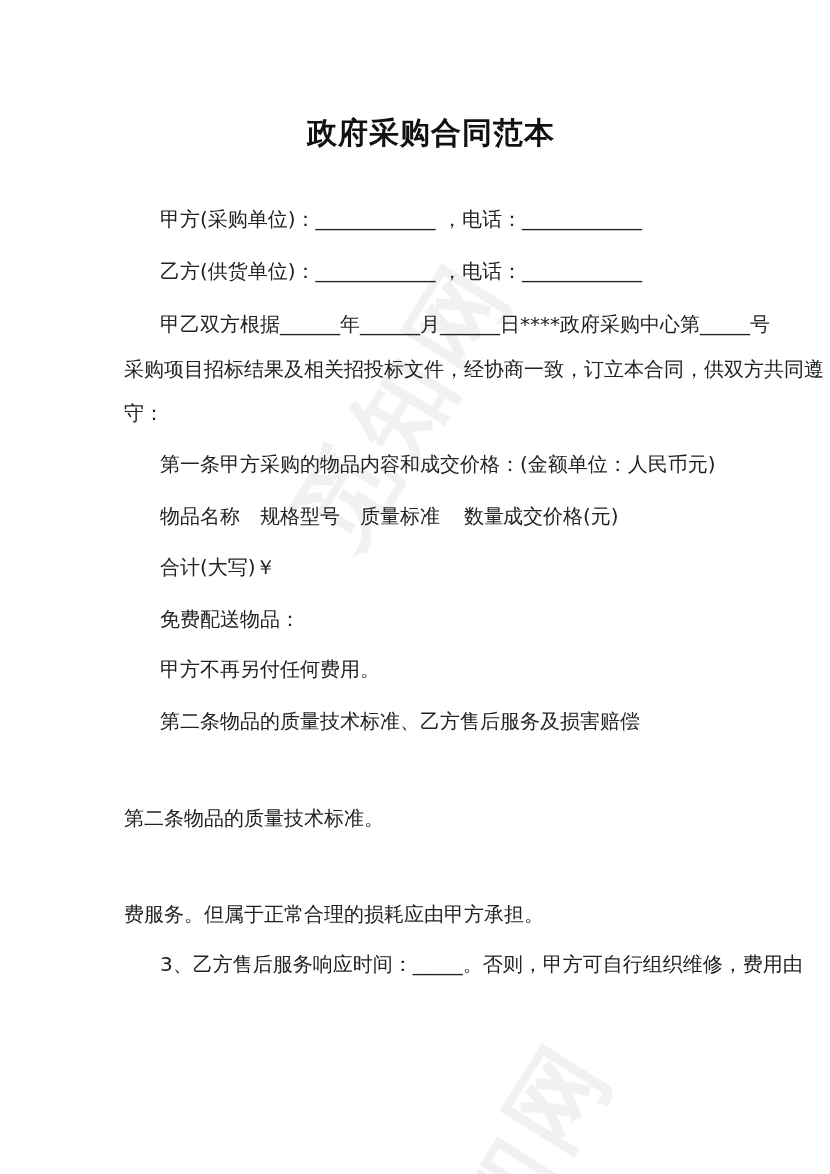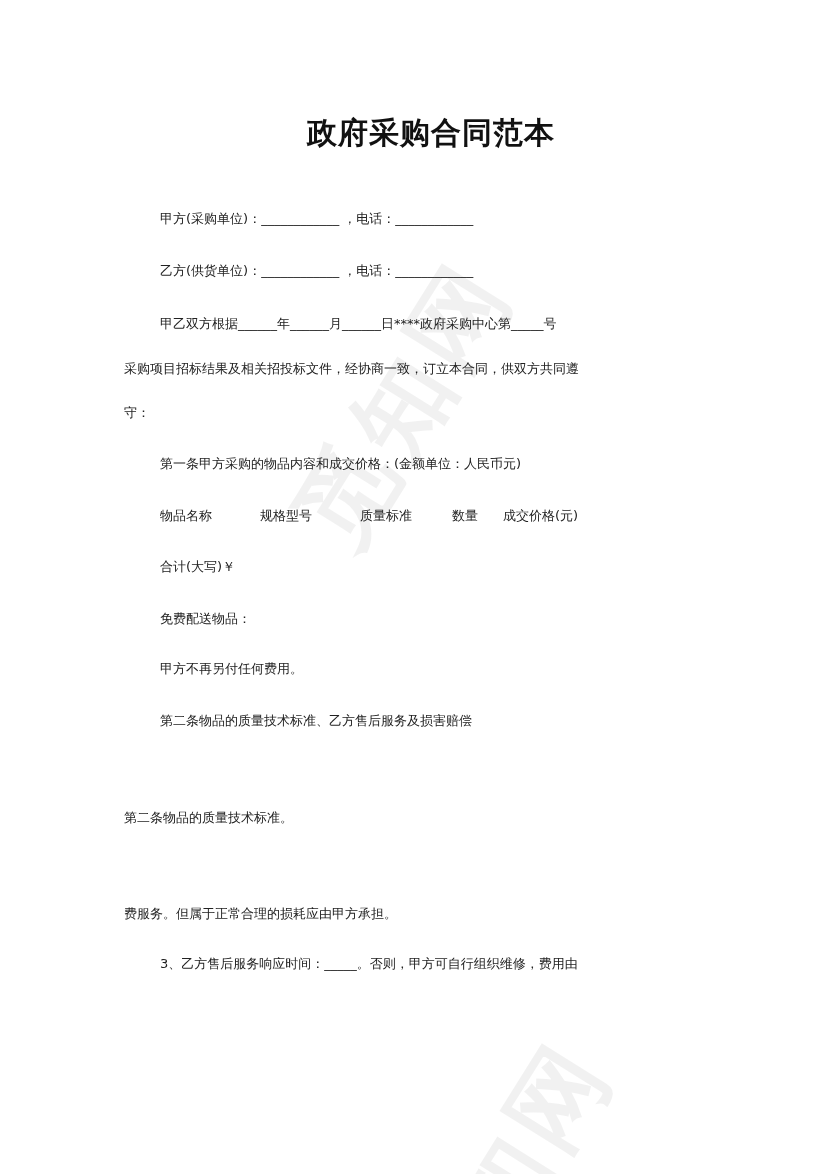--- a/index.html
+++ b/index.html
@@ -45,21 +45,21 @@
       font-size: 30px;
       font-weight: bold;
       letter-spacing: 1px;
       color: #111111;
       font-family: "DejaVu Serif", "Liberation Serif", serif;
       padding-left: 32px;
     }
     .line {
       position: absolute;
       left: 160px;
-      font-size: 13px;
+      font-size: 20px;
       line-height: 24px;
       white-space: nowrap;
       color: #222222;
       font-family: "DejaVu Sans", "Liberation Sans", sans-serif;
     }
     .cont { left: 124px; }
     .col { display: inline-block; }
   </style>
 </head>
 <body>
@@ -77,21 +77,21 @@
   <div class="line" style="top:259px">乙方(供货单位)：____________ ，电话：____________</div>
   <div class="line cont" style="top:357px">采购项目招标结果及相关招投标文件，经协商一致，订立本合同，供双方共同遵</div>
   <div class="line cont" style="top:401px">守：</div>
 
   <div class="line" style="top:452px">第一条甲方采购的物品内容和成交价格：(金额单位：人民币元)</div>
 
   <div class="line" style="top:504px; width:470px;">
     <span class="col" style="position:absolute; left:0;">物品名称</span>
     <span class="col" style="position:absolute; left:100px;text-align:right;">规格型号</span>
     <span class="col" style="position:absolute; left:200px;">质量标准</span>
-    <span class="col" style="position:absolute; left:292px;text-align:right;">数量</span>
+    <span class="col" style="position:absolute; left:304px;text-align:right;">数量</span>
     <span class="col" style="position:absolute; left:343px;">成交价格(元)</span>
   </div>
 
   <div class="line" style="top:555px">合计(大写)￥</div>
   <div class="line" style="top:607px">免费配送物品：</div>
   <div class="line" style="top:657px">甲方不再另付任何费用。</div>
 
   <div class="line" style="top:709px">第二条物品的质量技术标准、乙方售后服务及损害赔偿</div>
 
   <div class="line cont" style="top:806px">第二条物品的质量技术标准。</div>

